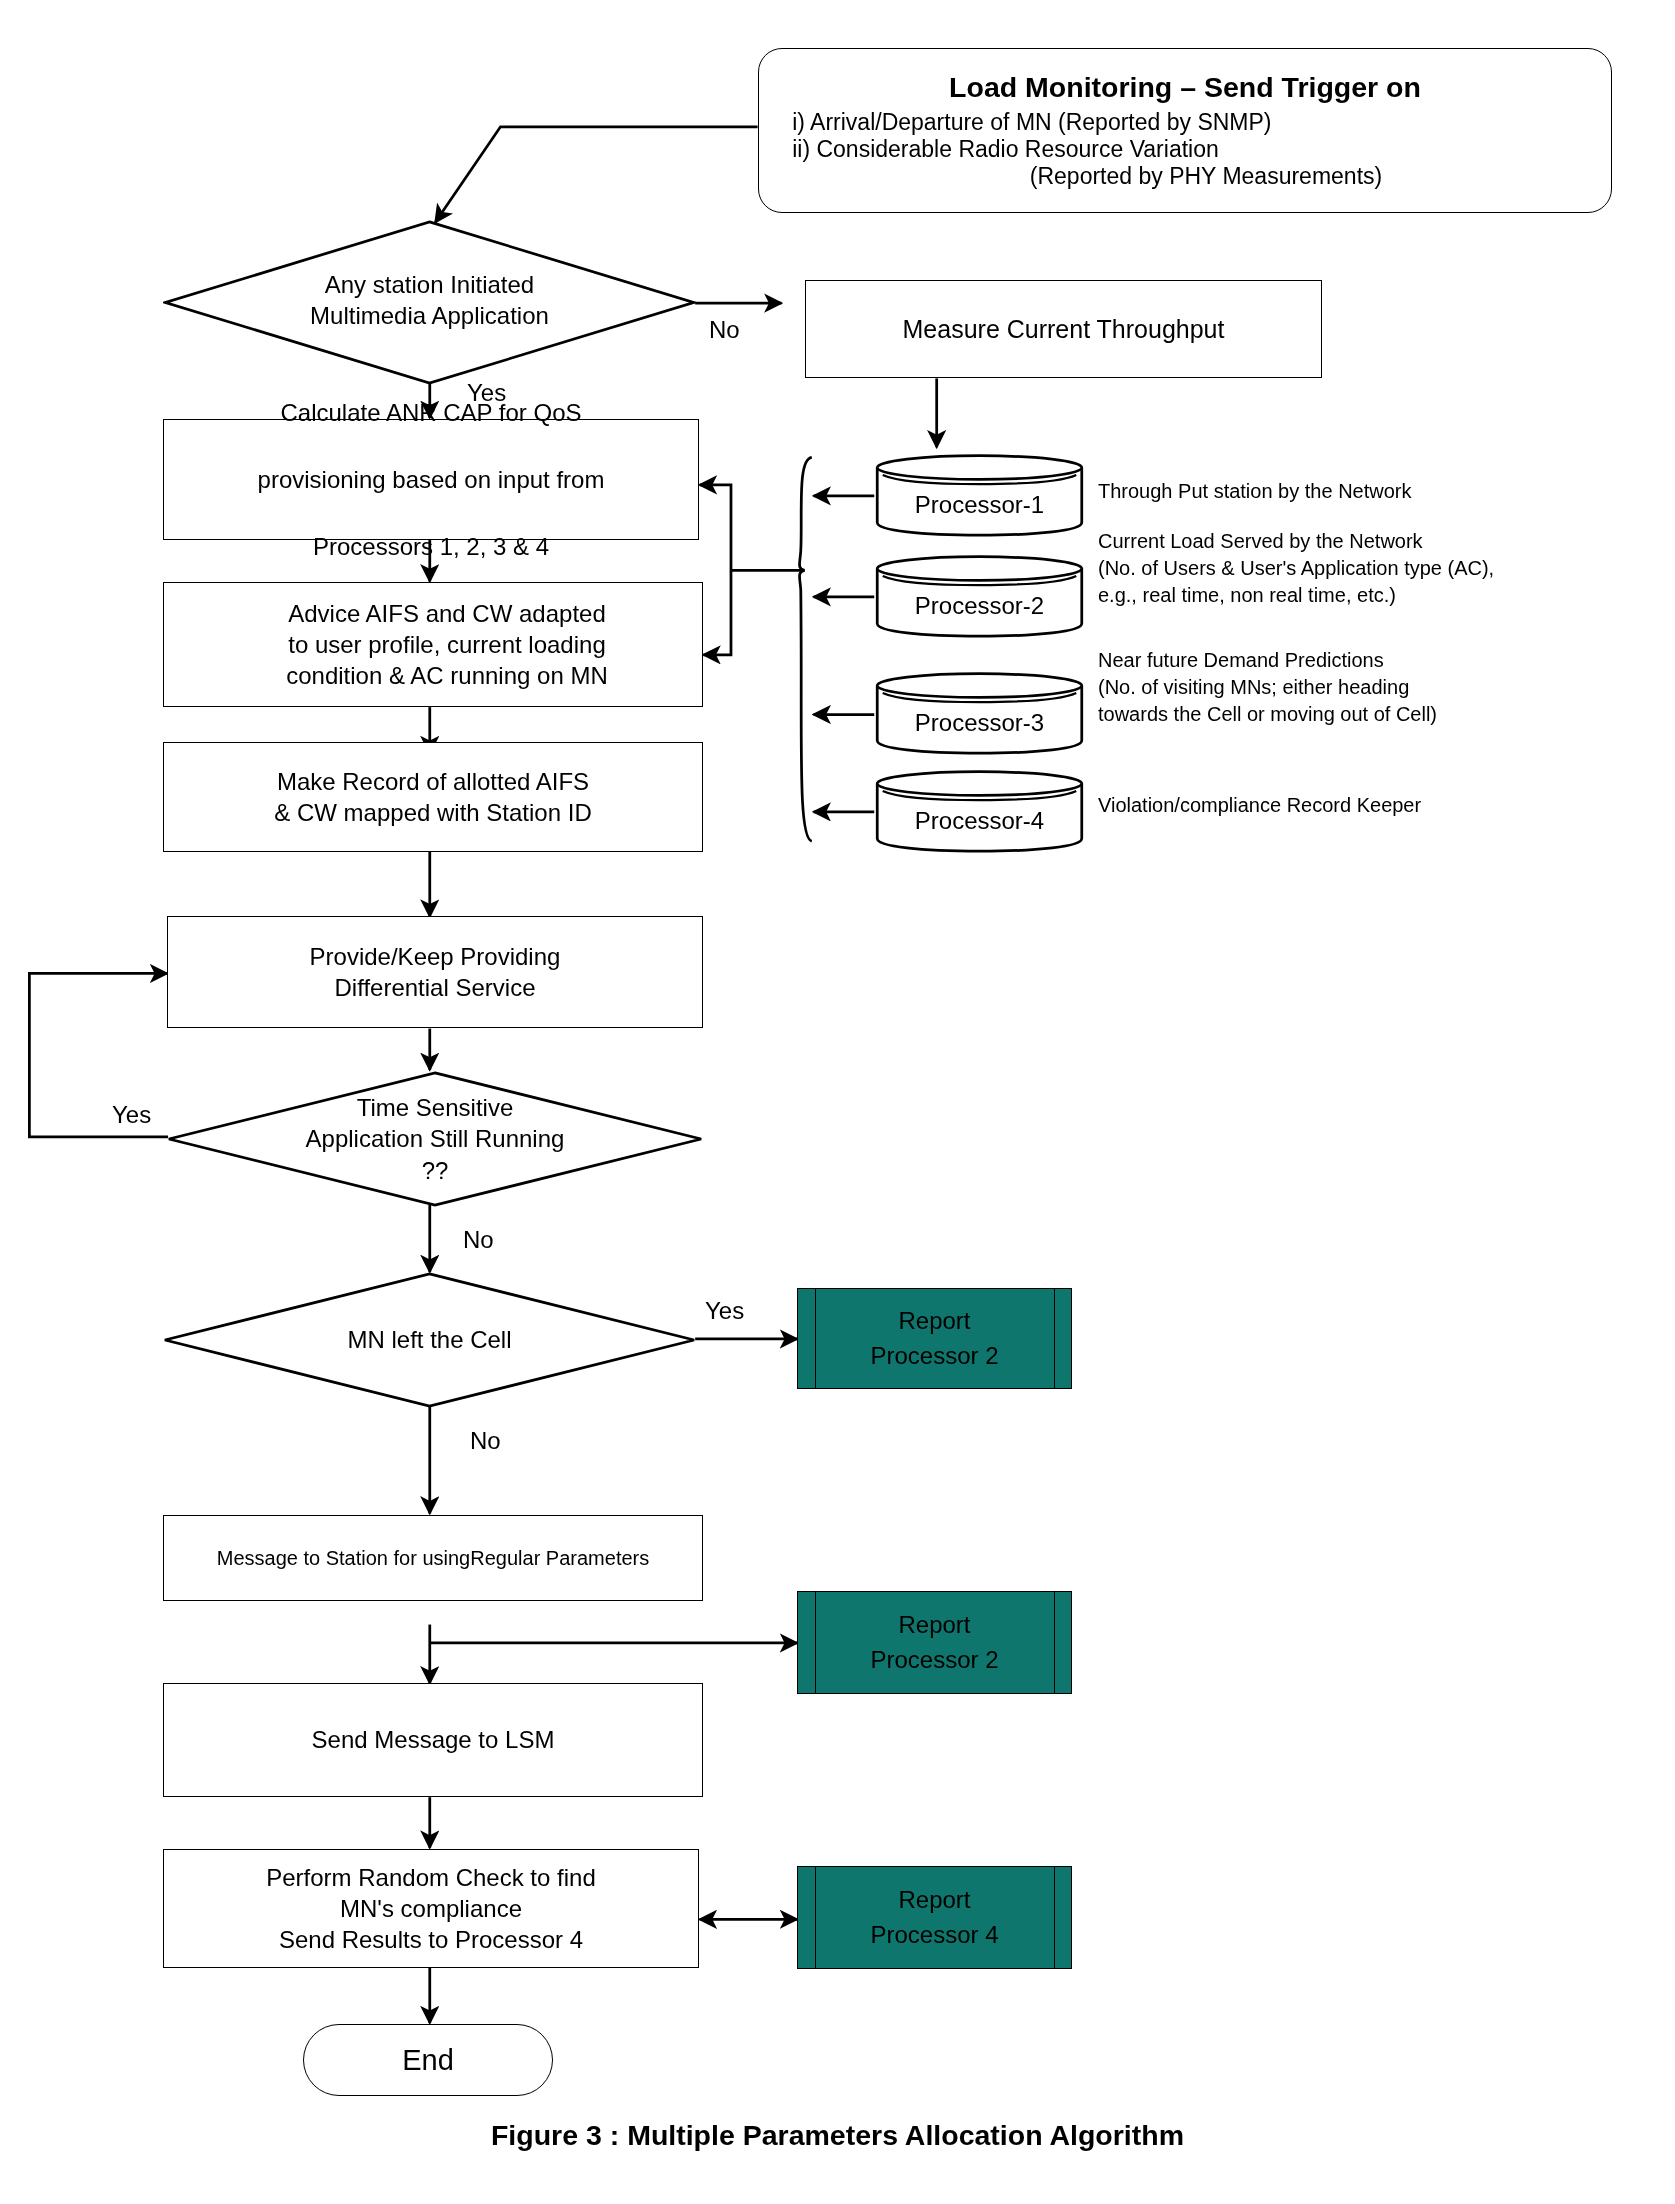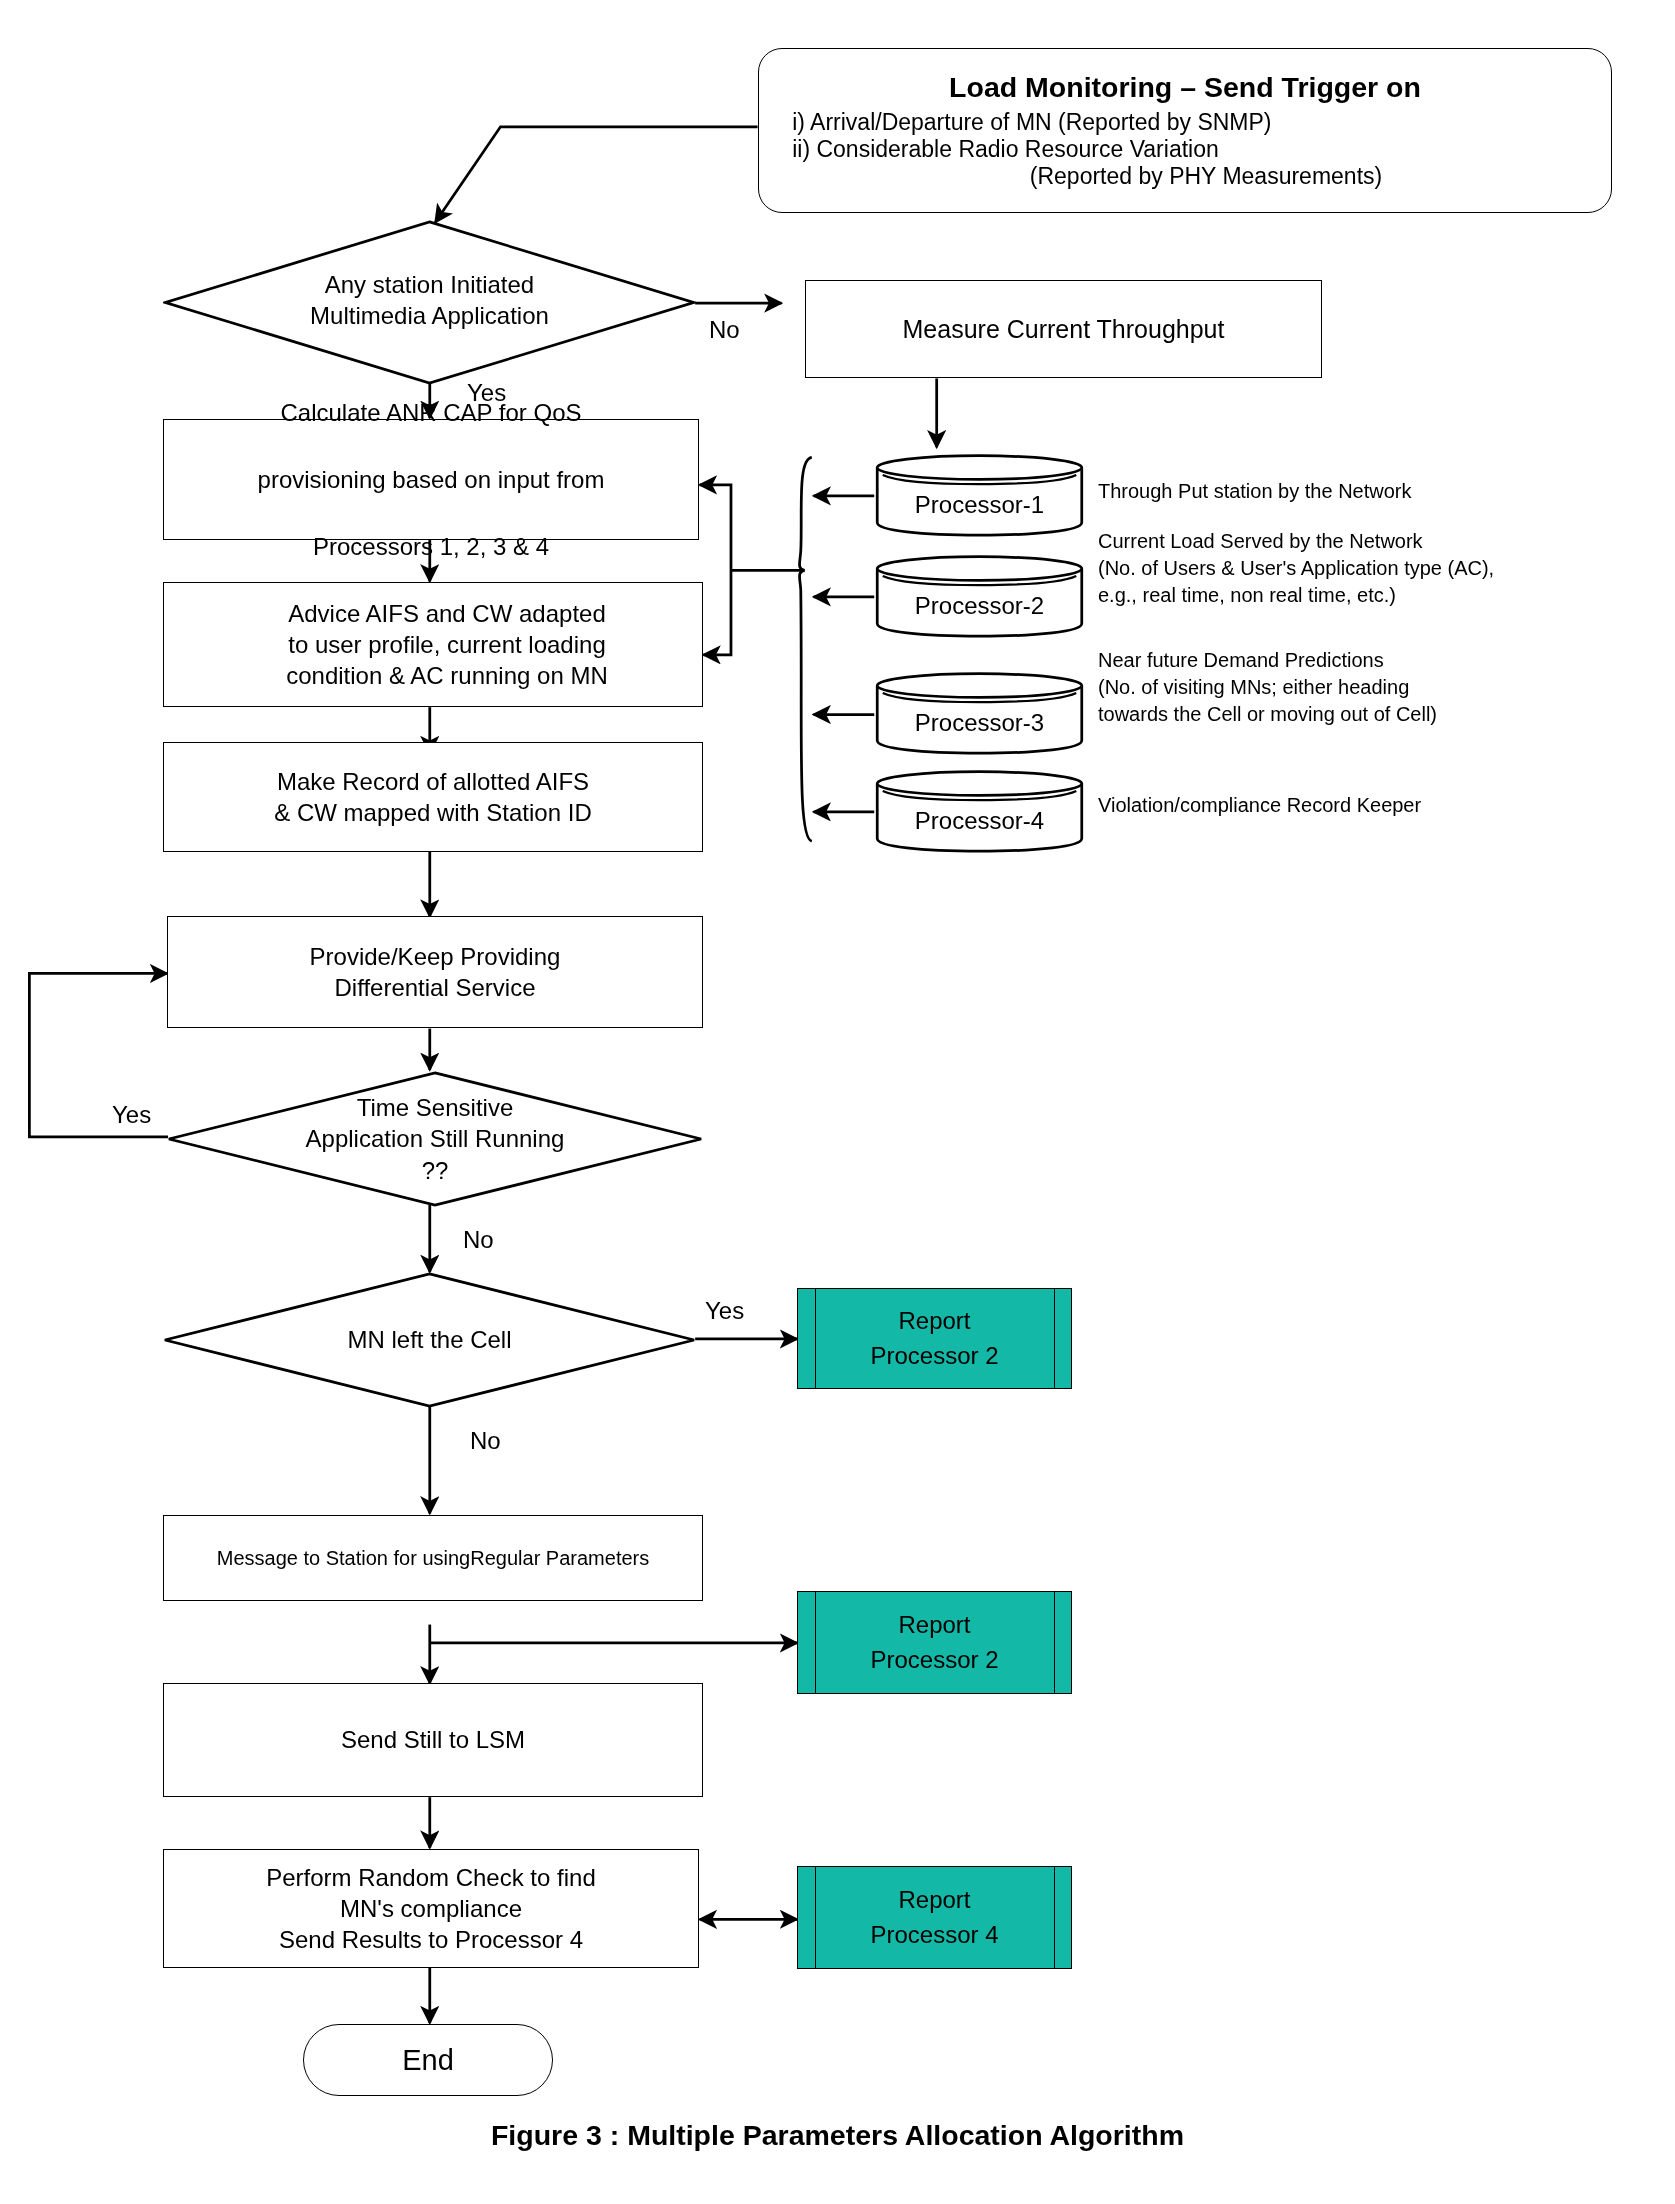--- a/index.html
+++ b/index.html
@@ -41,21 +41,21 @@
     border-radius: 24px;
   }
   .terminator {
     border: 1.8px solid #000;
     background: #fff;
     border-radius: 42px;
   }
   
   .predef {
     border: 1.8px solid #000;
-    background: #14b8a6;
+    background: #0f766e;
     line-height: 1.45;
   }
   .predef .bar-l, .predef .bar-r {
     position: absolute;
     top: 0;
     bottom: 0;
     width: 0;
     border-left: 1.8px solid #000;
   }
   .predef .bar-l { left: 16.5px; }
@@ -272,21 +272,21 @@
 
   <div class="node predef" style="left:797px; top:1591px; width:275px; height:103px;
               flex-direction:column; font-size:24px; position:absolute;">
     <span class="bar-l"></span>
     <span class="bar-r"></span>
     <div>Report</div>
     <div>Processor 2</div>
   </div>
 
   <div class="node box" style="left:163px; top:1683px; width:540px; height:114px; font-size:24px;">
-    <span>Send Still to LSM</span>
+    <span>Send Message to LSM</span>
   </div>
 
   <div class="node box" style="left:163px; top:1849px; width:536px; height:119px;
               flex-direction:column; font-size:24px;">
     <div>Perform Random Check to find</div>
     <div>MN's compliance</div>
     <div>Send Results to Processor 4</div>
   </div>
 
   <div class="node predef" style="left:797px; top:1866px; width:275px; height:103px;

